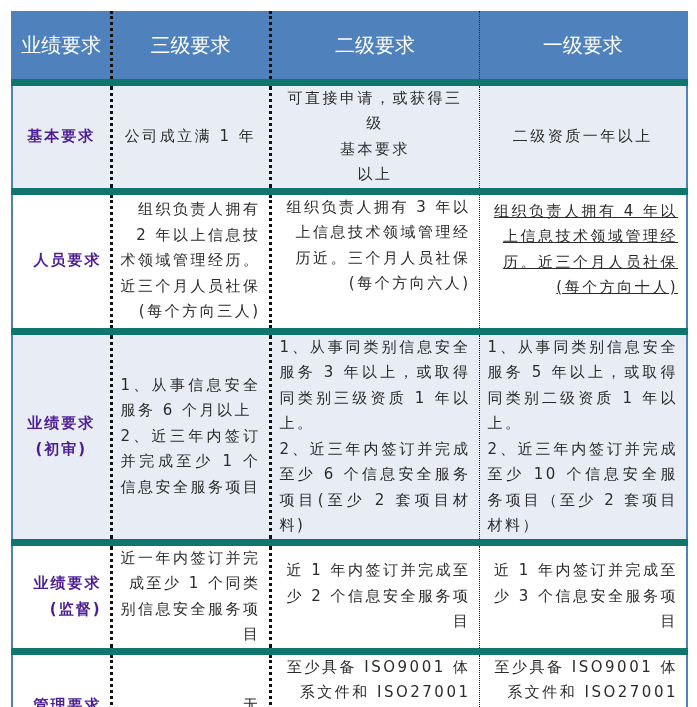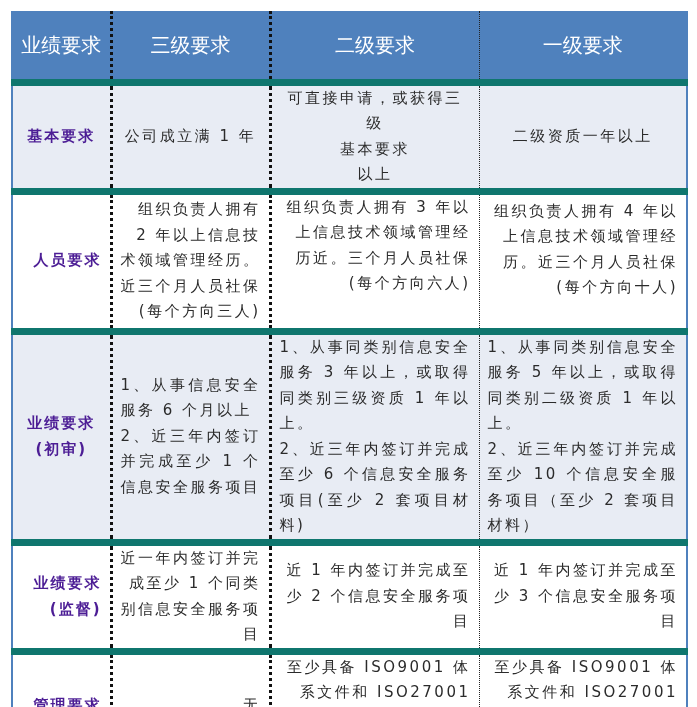--- a/index.html
+++ b/index.html
@@ -69,21 +69,21 @@
         <span class="line">基本要求</span>
         <span class="line">以上</span>
       </td>
       <td class="center">二级资质一年以上</td>
     </tr>
 
     <tr class="plain h1">
       <td class="label d1">人员要求</td>
       <td class="left d2">组织负责人拥有 2 年以上信息技术领域管理经历。近三个月人员社保(每个方向三人)</td>
       <td class="left d3" style="vertical-align:top;">组织负责人拥有 3 年以上信息技术领域管理经历近。三个月人员社保(每个方向六人)</td>
-      <td class="left" style="vertical-align:top;padding-top:4px;">组织负责人拥有 4 年以上信息技术领域管理经历。近三个月人员社保(每个方向十人)</td>
+      <td class="left" style="vertical-align:top;padding-top:4px;text-decoration:underline;">组织负责人拥有 4 年以上信息技术领域管理经历。近三个月人员社保(每个方向十人)</td>
     </tr>
 
     <tr class="shade h2">
       <td class="label d1">
         <span class="line">业绩要求</span>
         <span class="line">(初审)</span>
       </td>
       <td class="left d2">
         <span class="line">1、从事信息安全服务 6 个月以上</span>
         <span class="line">2、近三年内签订并完成至少 1 个信息安全服务项目</span>

